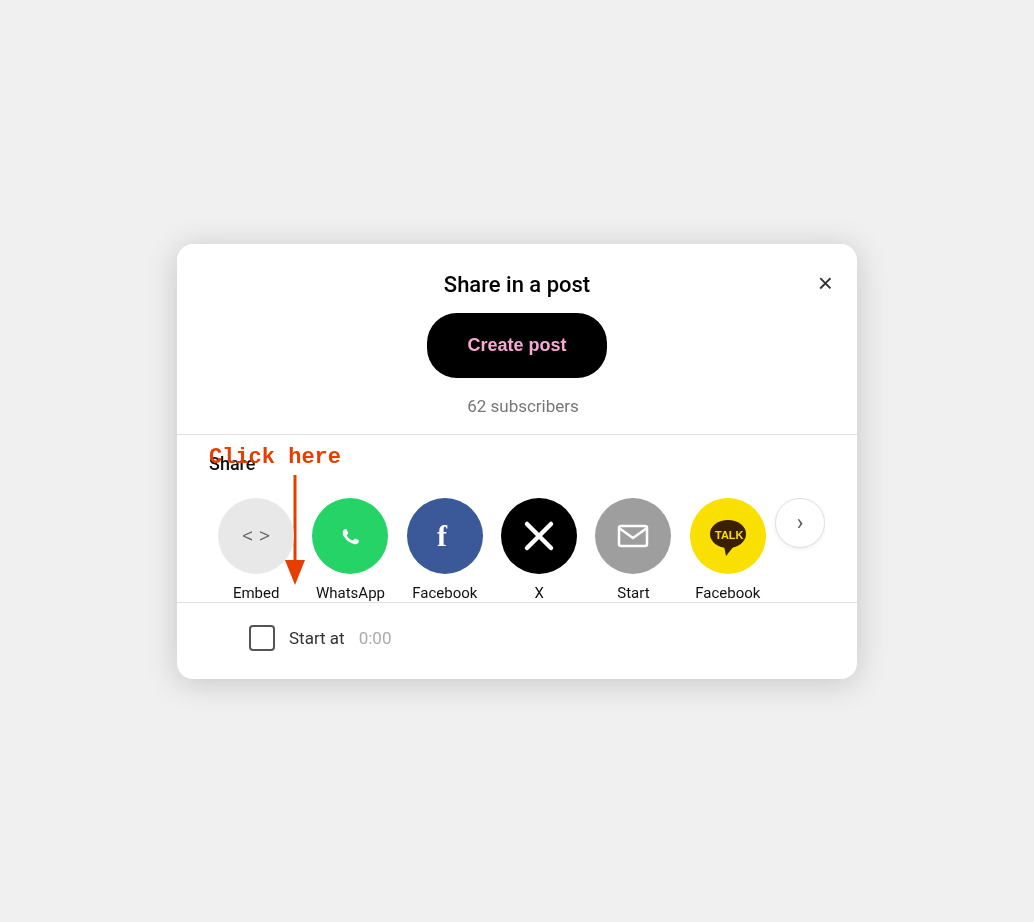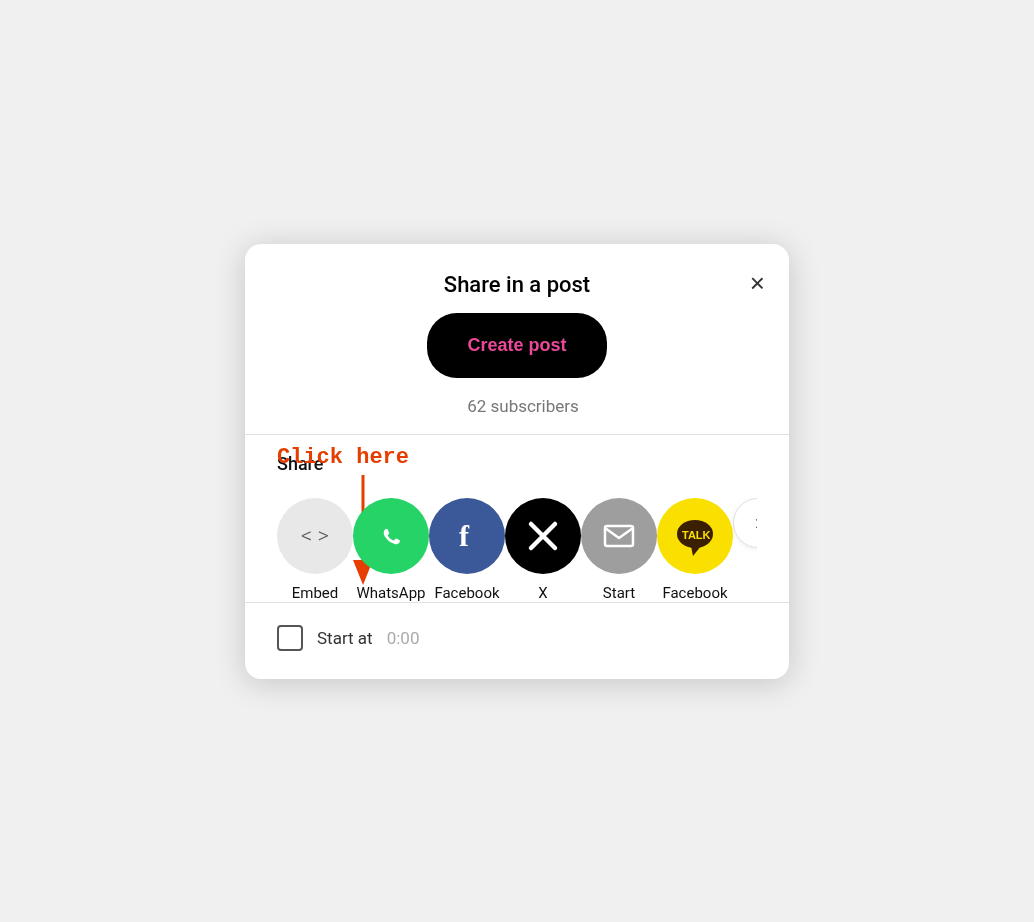--- a/index.html
+++ b/index.html
@@ -7,21 +7,21 @@
       background: #f0f0f0;
       display: flex;
       justify-content: center;
       align-items: center;
       min-height: 100vh;
       font-family: -apple-system, BlinkMacSystemFont, 'Segoe UI', Roboto, sans-serif;
     }
     .modal {
       background: #fff;
       border-radius: 16px;
-      width: 544px;
+      width: 680px;
       padding: 0;
       position: relative;
       box-shadow: 0 4px 32px rgba(0,0,0,0.18);
       overflow: visible;
     }
     .modal-header {
       display: flex;
       align-items: center;
       justify-content: center;
       padding: 28px 24px 16px 24px;
@@ -41,21 +41,21 @@
       cursor: pointer;
       font-size: 26px;
       color: #333;
       line-height: 1;
       padding: 4px;
     }
     .create-post-btn {
       display: block;
       margin: 0 auto 18px auto;
       background: #000;
-      color: #ec4899;
+      color: #f9a8d4;
       border: none;
       border-radius: 30px;
       padding: 22px 40px;
       font-size: 18px;
       font-weight: 600;
       cursor: pointer;
     }
     .subscribers-text {
       text-align: center;
       color: #777;
@@ -178,20 +178,21 @@
     .divider2 {
       border: none;
       border-top: 1px solid #e0e0e0;
       margin: 0 0 0 0;
     }
     .start-at-row {
       display: flex;
       align-items: center;
       padding: 22px 32px 28px 32px;
       gap: 14px;
+      margin-left: 40px;
     }
     .start-checkbox {
       width: 26px;
       height: 26px;
       border: 2px solid #555;
       border-radius: 4px;
       background: #fff;
       cursor: pointer;
       flex-shrink: 0;
     }

